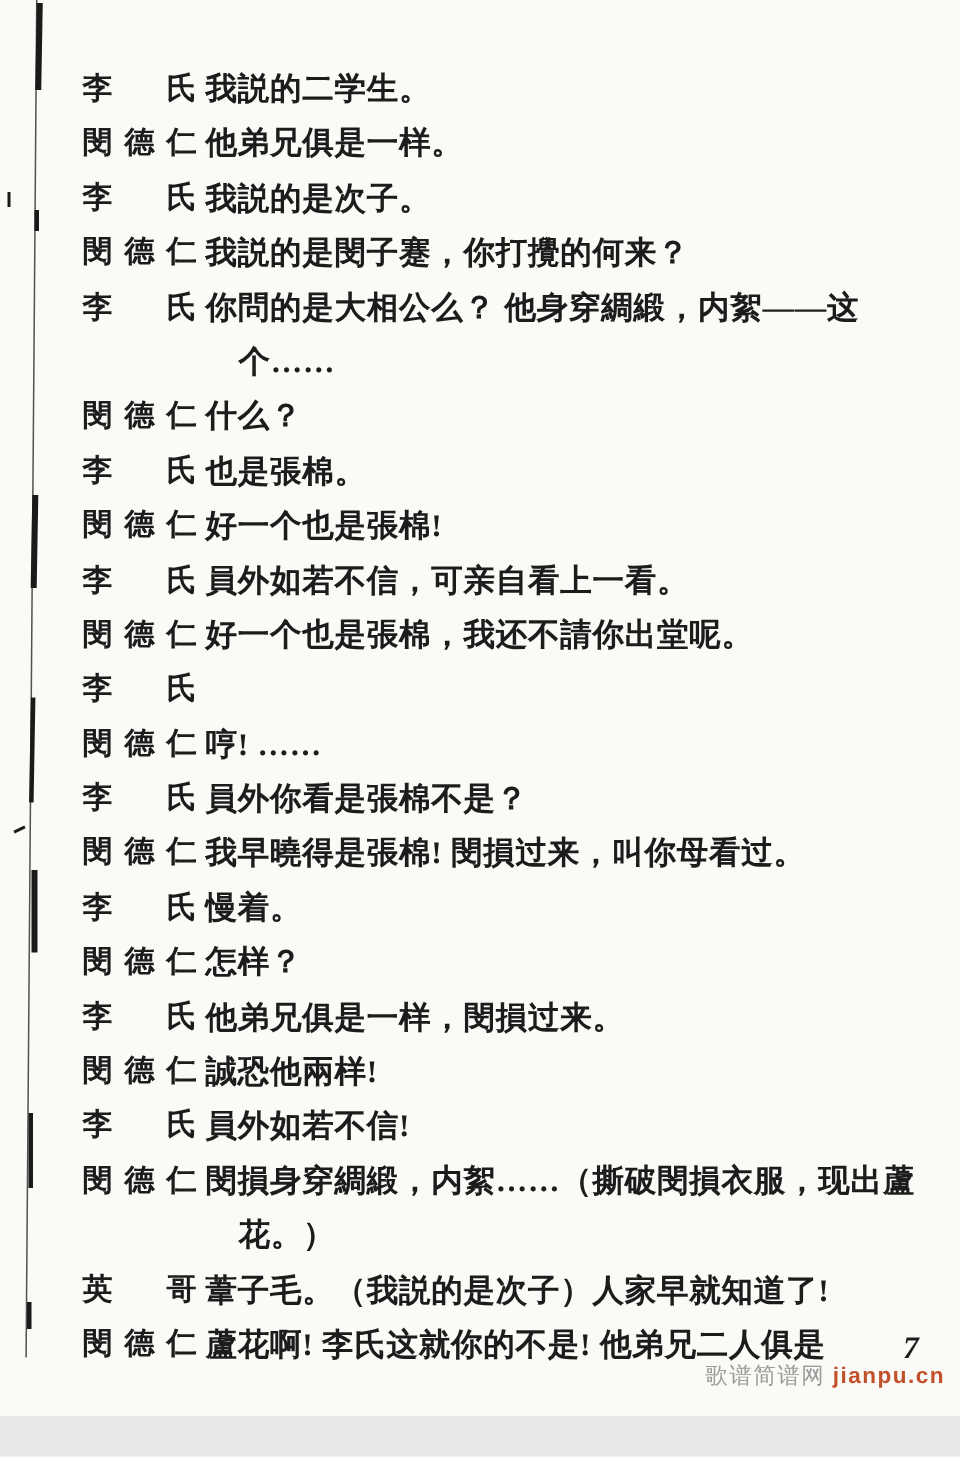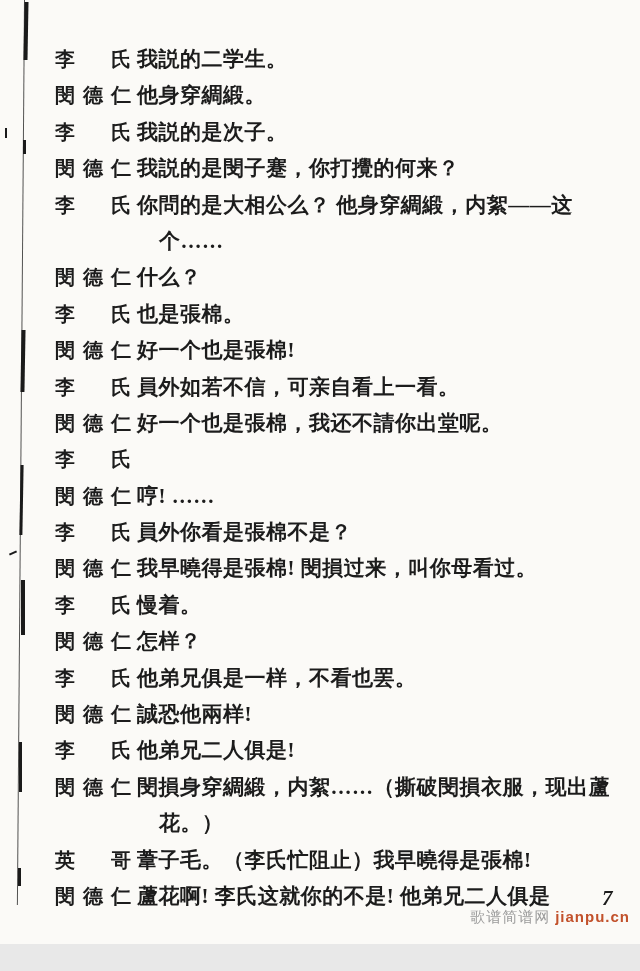--- a/index.html
+++ b/index.html
@@ -108,21 +108,21 @@
   <div class="artifact speck2"></div>
   <div class="artifact speck3"></div>
 
   <main class="dialogue" id="dialogue">
       <div class="line">
         <span class="speaker">李氏</span>
         <span class="text">我説的二学生。</span>
       </div>
       <div class="line">
         <span class="speaker">閔德仁</span>
-        <span class="text">他身穿綢緞。</span>
+        <span class="text">他弟兄俱是一样。</span>
       </div>
       <div class="line">
         <span class="speaker">李氏</span>
         <span class="text">我説的是次子。</span>
       </div>
       <div class="line">
         <span class="speaker">閔德仁</span>
         <span class="text">我説的是閔子蹇，你打攪的何来？</span>
       </div>
       <div class="line">
@@ -170,40 +170,40 @@
       <div class="line">
         <span class="speaker">李氏</span>
         <span class="text">慢着。</span>
       </div>
       <div class="line">
         <span class="speaker">閔德仁</span>
         <span class="text">怎样？</span>
       </div>
       <div class="line">
         <span class="speaker">李氏</span>
-        <span class="text">他弟兄俱是一样，不看也罢。</span>
+        <span class="text">他弟兄俱是一样，閔損过来。</span>
       </div>
       <div class="line">
         <span class="speaker">閔德仁</span>
         <span class="text">誠恐他兩样!</span>
       </div>
       <div class="line">
         <span class="speaker">李氏</span>
-        <span class="text">他弟兄二人俱是!</span>
+        <span class="text">員外如若不信!</span>
       </div>
       <div class="line">
         <span class="speaker">閔德仁</span>
         <span class="text">閔損身穿綢緞，内絮……（撕破閔損衣服，现出蘆</span>
       </div>
       <div class="line continuation">
         <span class="text">花。）</span>
       </div>
       <div class="line">
         <span class="speaker">英哥</span>
-        <span class="text">葦子毛。（李氏忙阻止）我早曉得是張棉!</span>
+        <span class="text">葦子毛。（我説的是次子）人家早就知道了!</span>
       </div>
       <div class="line">
         <span class="speaker">閔德仁</span>
         <span class="text">蘆花啊!  李氏这就你的不是!  他弟兄二人俱是</span>
       </div>
     </main>
 
   <div class="page-number">7</div>
 
   <div class="watermark">

